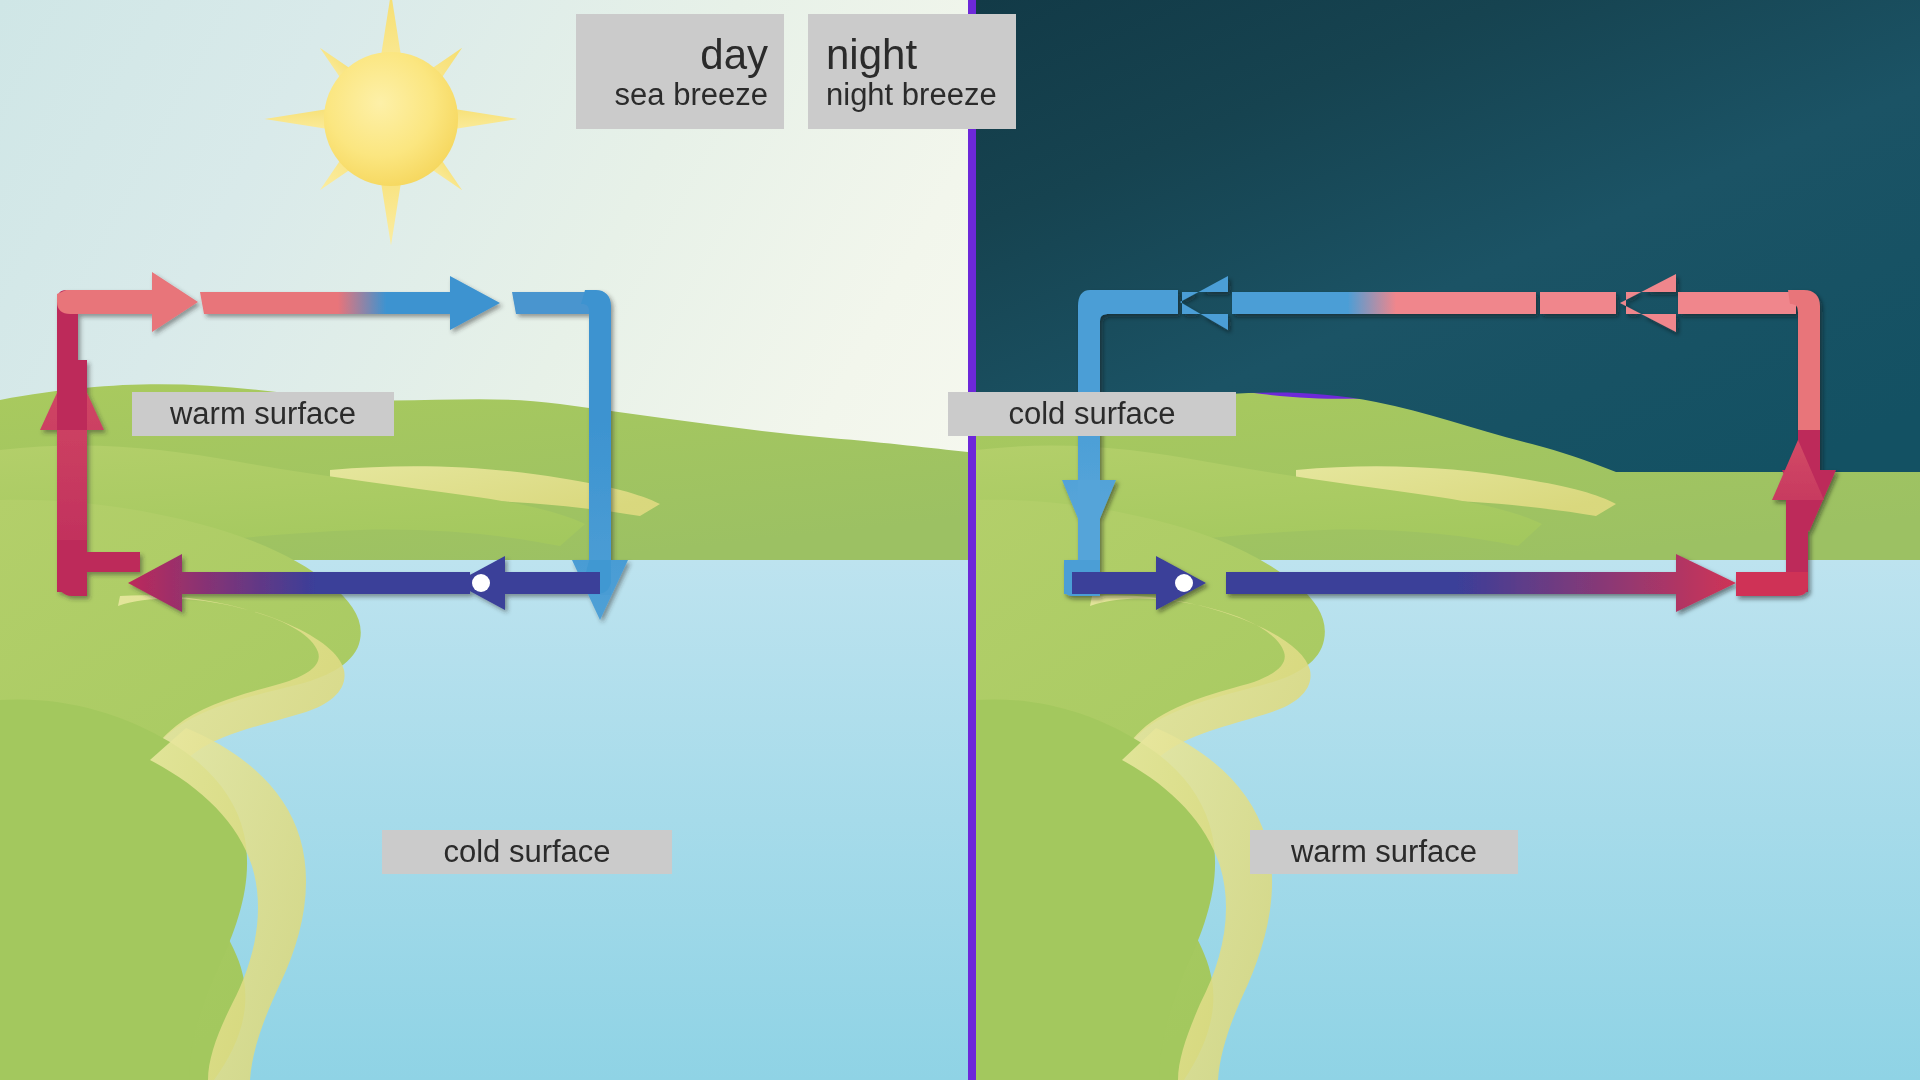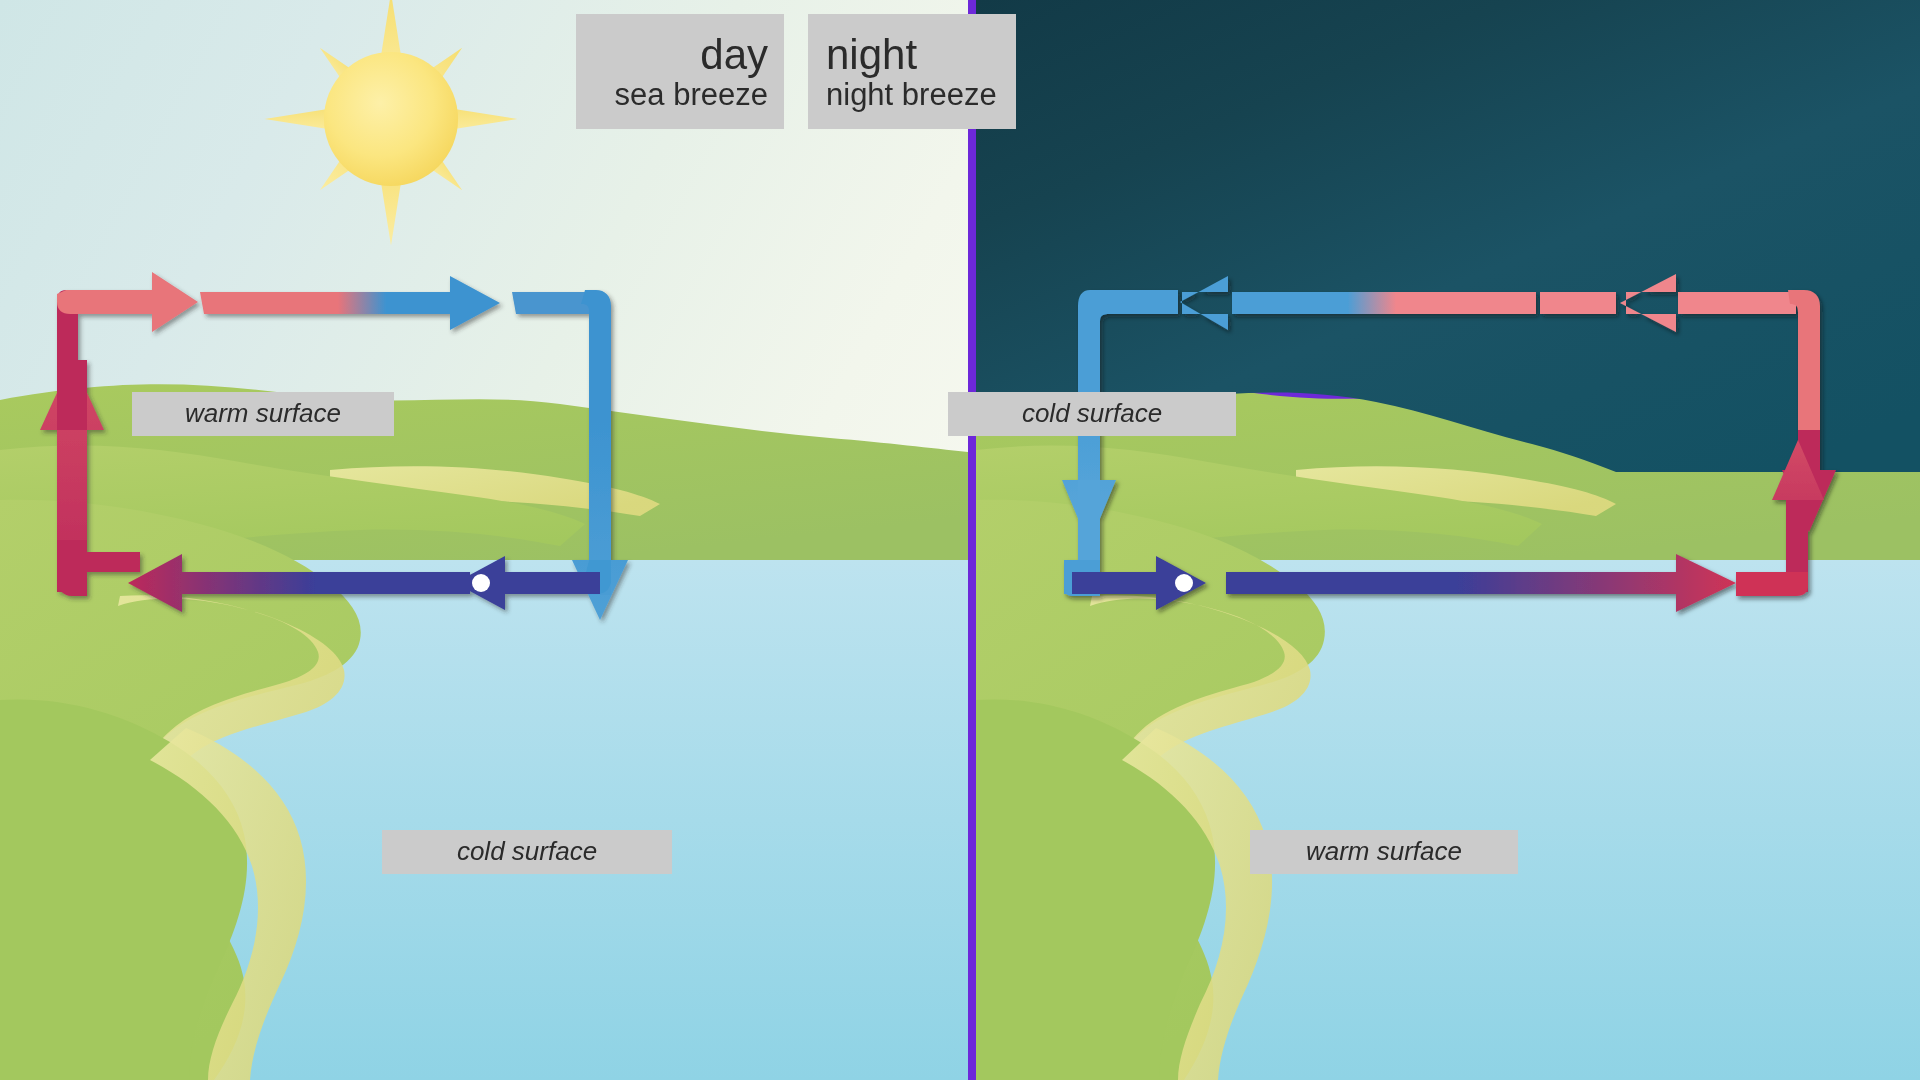--- a/index.html
+++ b/index.html
@@ -27,21 +27,21 @@
 
   
   #sun{position:absolute;left:262px;top:-10px;width:258px;height:258px;}
 
   
   .lbl{position:absolute;background:#cbcbcb;color:#2b2b2b;
     display:flex;flex-direction:column;justify-content:center;
     line-height:1.12;z-index:30;}
   .lbl .big{font-size:42px;}
   .lbl .small{font-size:31px;}
-  .lbl.surface{font-size:26px;justify-content:center;align-items:center;font-style:italic;}
+  .lbl.surface{font-size:31px;justify-content:center;align-items:center;}
 
   #lbl-day{left:576px;top:14px;width:208px;height:115px;align-items:flex-end;padding-right:16px;box-sizing:border-box;}
   #lbl-night{left:808px;top:14px;width:208px;height:115px;align-items:flex-start;padding-left:18px;box-sizing:border-box;}
   #lbl-warm-day{left:132px;top:392px;width:262px;height:44px;}
   #lbl-cold-day{left:382px;top:830px;width:290px;height:44px;}
   #lbl-cold-night{left:948px;top:392px;width:288px;height:44px;}
   #lbl-warm-night{left:1250px;top:830px;width:268px;height:44px;}
 
   .arrows{position:absolute;left:0;top:0;width:100%;height:100%;z-index:20;}
 </style>

